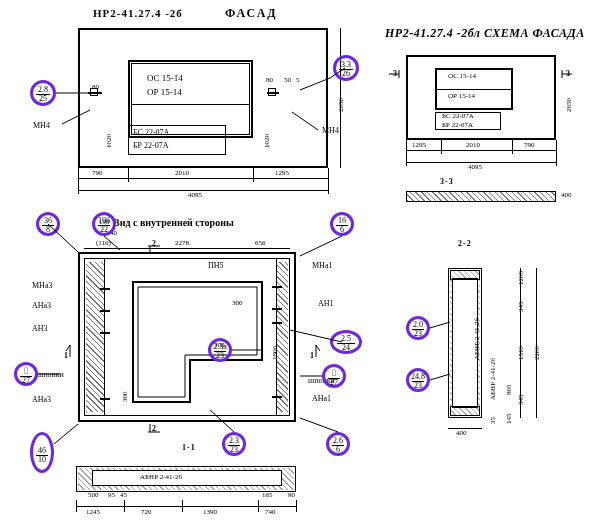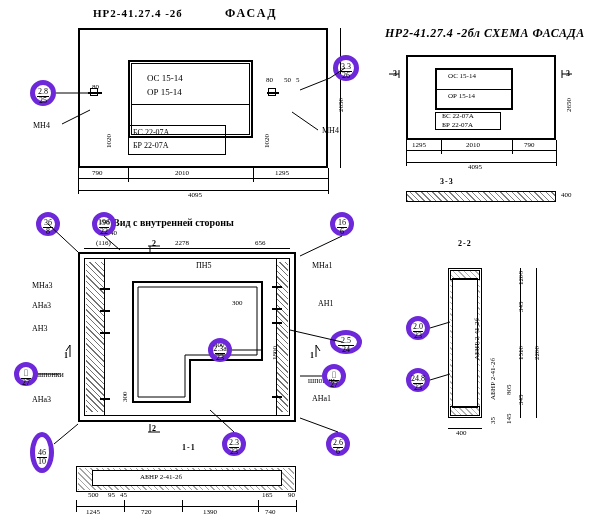--- a/index.html
+++ b/index.html
@@ -7,21 +7,21 @@
        font-family:"Liberation Serif",serif;color:#000;}
   .root{position:absolute;left:0;top:0;width:610px;height:531px;}
   .t{position:absolute;white-space:nowrap;font-size:9px;line-height:1;}
   .tb{font-weight:bold;}
   .ln{position:absolute;background:#000;}
   .h{height:1px;}
   .v{width:1px;}
   .h2{height:2px;}
   .box{position:absolute;border:1px solid #000;box-sizing:border-box;}
   .box2{position:absolute;border:2px solid #000;box-sizing:border-box;}
-  .circ{position:absolute;border:5px solid #6d28d9;border-radius:50%;
+  .circ{position:absolute;border:3px solid #6d28d9;border-radius:50%;
         box-sizing:border-box;text-align:center;}
   .circ span{display:block;font-size:8px;line-height:1.05;}
   .circ .bar{border-top:1px solid #000;display:block;width:70%;margin:0 auto;}
   .hatch{position:absolute;
      background:repeating-linear-gradient(45deg,#000 0 1px,transparent 1px 4px);}
   .sm{font-size:8px;}
   .xs{font-size:7px;}
   .rot{transform-origin:0 0;}
   svg{position:absolute;left:0;top:0;overflow:visible;}
 </style>
@@ -137,21 +137,21 @@
   <div class="t xs" style="left:214px;top:342px;">300</div>
   <div class="t xs rot" style="left:272px;top:360px;transform:rotate(-90deg);">1800</div>
   <div class="t xs rot" style="left:122px;top:402px;transform:rotate(-90deg);">300</div>
 
   <div class="ln h" style="left:84px;top:248px;width:206px;"></div>
   <div class="t xs" style="left:96px;top:240px;">(116)</div>
   <div class="t xs" style="left:175px;top:240px;">2278</div>
   <div class="t xs" style="left:255px;top:240px;">656</div>
   <div class="t xs" style="left:99px;top:219px;">198</div>
   <div class="t xs" style="left:82px;top:230px;margin-left:28px;">40</div>
-  <div class="t sm" style="left:196px;top:262px;text-align:center;">ПН5</div>
+  <div class="t sm" style="left:208px;top:262px;text-align:center;">ПН5</div>
 
   <div class="t sm tb" style="left:152px;top:240px;">2</div>
   <div class="t sm tb" style="left:152px;top:425px;">2</div>
   <div class="t sm tb" style="left:64px;top:352px;">1</div>
   <div class="t sm tb" style="left:310px;top:352px;">1</div>
   <svg width="610" height="531">
     <path d="M148,246 l12,0 M150,246 l0,8" stroke="#000" fill="none"></path>
     <path d="M148,432 l12,0 M150,424 l0,8" stroke="#000" fill="none"></path>
     <path d="M70,345 l0,12 M70,345 l-4,6" stroke="#000" fill="none"></path>
     <path d="M316,345 l0,12 M316,345 l4,6" stroke="#000" fill="none"></path>

